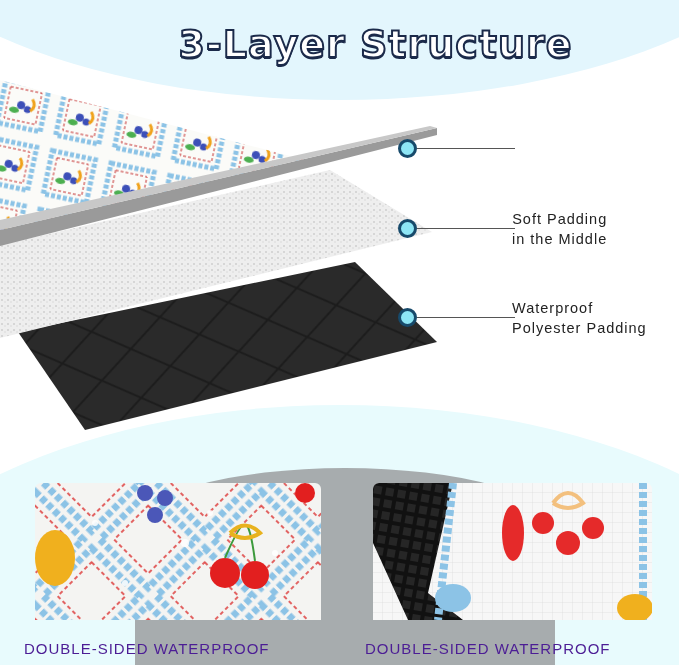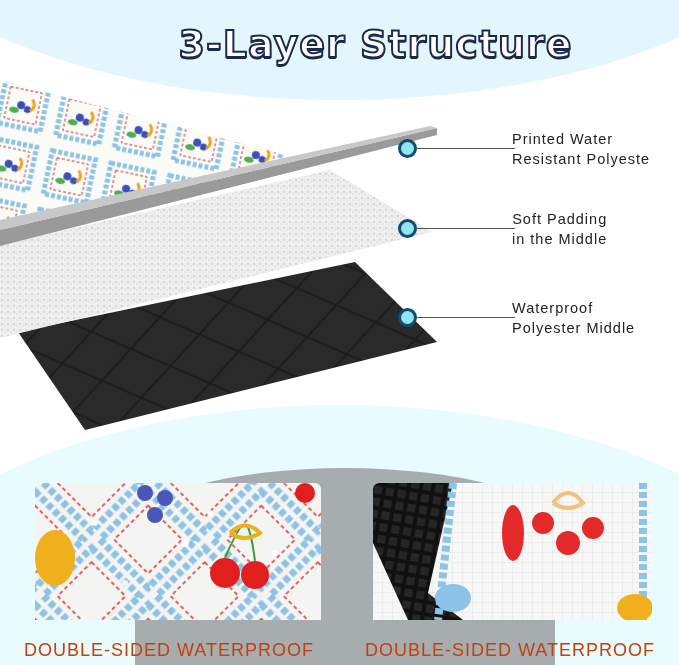--- a/index.html
+++ b/index.html
@@ -11,21 +11,21 @@
   .layers{position:absolute;left:0;top:70px;width:450px;height:360px;}
   .callout{position:absolute;left:398px;width:281px;height:40px;}
   .callout .dot{position:absolute;left:0;top:0;width:13px;height:13px;border-radius:50%;background:#8ee6f5;border:3px solid #174a6b;}
   .callout .line{position:absolute;left:19px;top:9px;width:98px;height:1px;background:#555;}
   .callout .label{position:absolute;left:114px;top:-10px;font-size:14.5px;line-height:20px;color:#222;letter-spacing:1px;white-space:pre-line;}
   .grey-arch{position:absolute;left:135px;top:468px;width:420px;height:200px;border-radius:210px 210px 0 0/60px 60px 0 0;background:#a7acae;}
   .grey-stem{position:absolute;left:320px;top:470px;width:52px;height:150px;background:#a7acae;}
   .photo{position:absolute;top:483px;height:137px;overflow:hidden;border-radius:6px 6px 0 0;}
   .photo-left{left:35px;width:286px;}
   .photo-right{left:373px;width:279px;}
-  .caption{position:absolute;top:640px;font-size:18px;color:#c2410c;letter-spacing:1px;}
+  .caption{position:absolute;top:640px;font-size:15px;color:#4c1d95;letter-spacing:1px;}
   .caption-left{left:24px;}
   .caption-right{left:365px;}
 </style>
 </head>
 <body>
 
 <div class="top-arc"></div>
 <div class="bottom-arc"></div>
 
 <div class="title">3-Layer Structure</div>
@@ -57,34 +57,32 @@
   <polygon points="0,175 330,100 432,162 0,268" fill="url(#fluff)"></polygon>
 
   <polygon points="0,10 305,90 0,160" fill="url(#tile)"></polygon>
   <polygon points="0,160 437,58 437,65 0,176" fill="#9a9a9a"></polygon>
   <polygon points="0,160 437,58 430,56 0,150" fill="#c8c8c8"></polygon>
 </svg>
 
 <div class="callout" style="top:139px;">
   <div class="dot"></div>
   <div class="line"></div>
-  <div class="label">Printed Water
-Resistant Polyeste</div>
 </div>
 <div class="callout" style="top:219px;text-align:right;">
   <div class="dot"></div>
   <div class="line"></div>
   <div class="label">Soft Padding
 in the Middle</div>
 </div>
 <div class="callout" style="top:308px;">
   <div class="dot"></div>
   <div class="line"></div>
   <div class="label">Waterproof
-Polyester Middle</div>
+Polyester Padding</div>
 </div>
 
 <div class="grey-arch"></div>
 <div class="grey-stem"></div>
 
 <div class="photo photo-left">
   <svg width="286" height="137" viewBox="0 0 286 137">
     <defs>
       <pattern id="tile2" width="80" height="80" patternUnits="userSpaceOnUse" patternTransform="rotate(45)">
         <rect width="80" height="80" fill="#f4f4f2"></rect>

